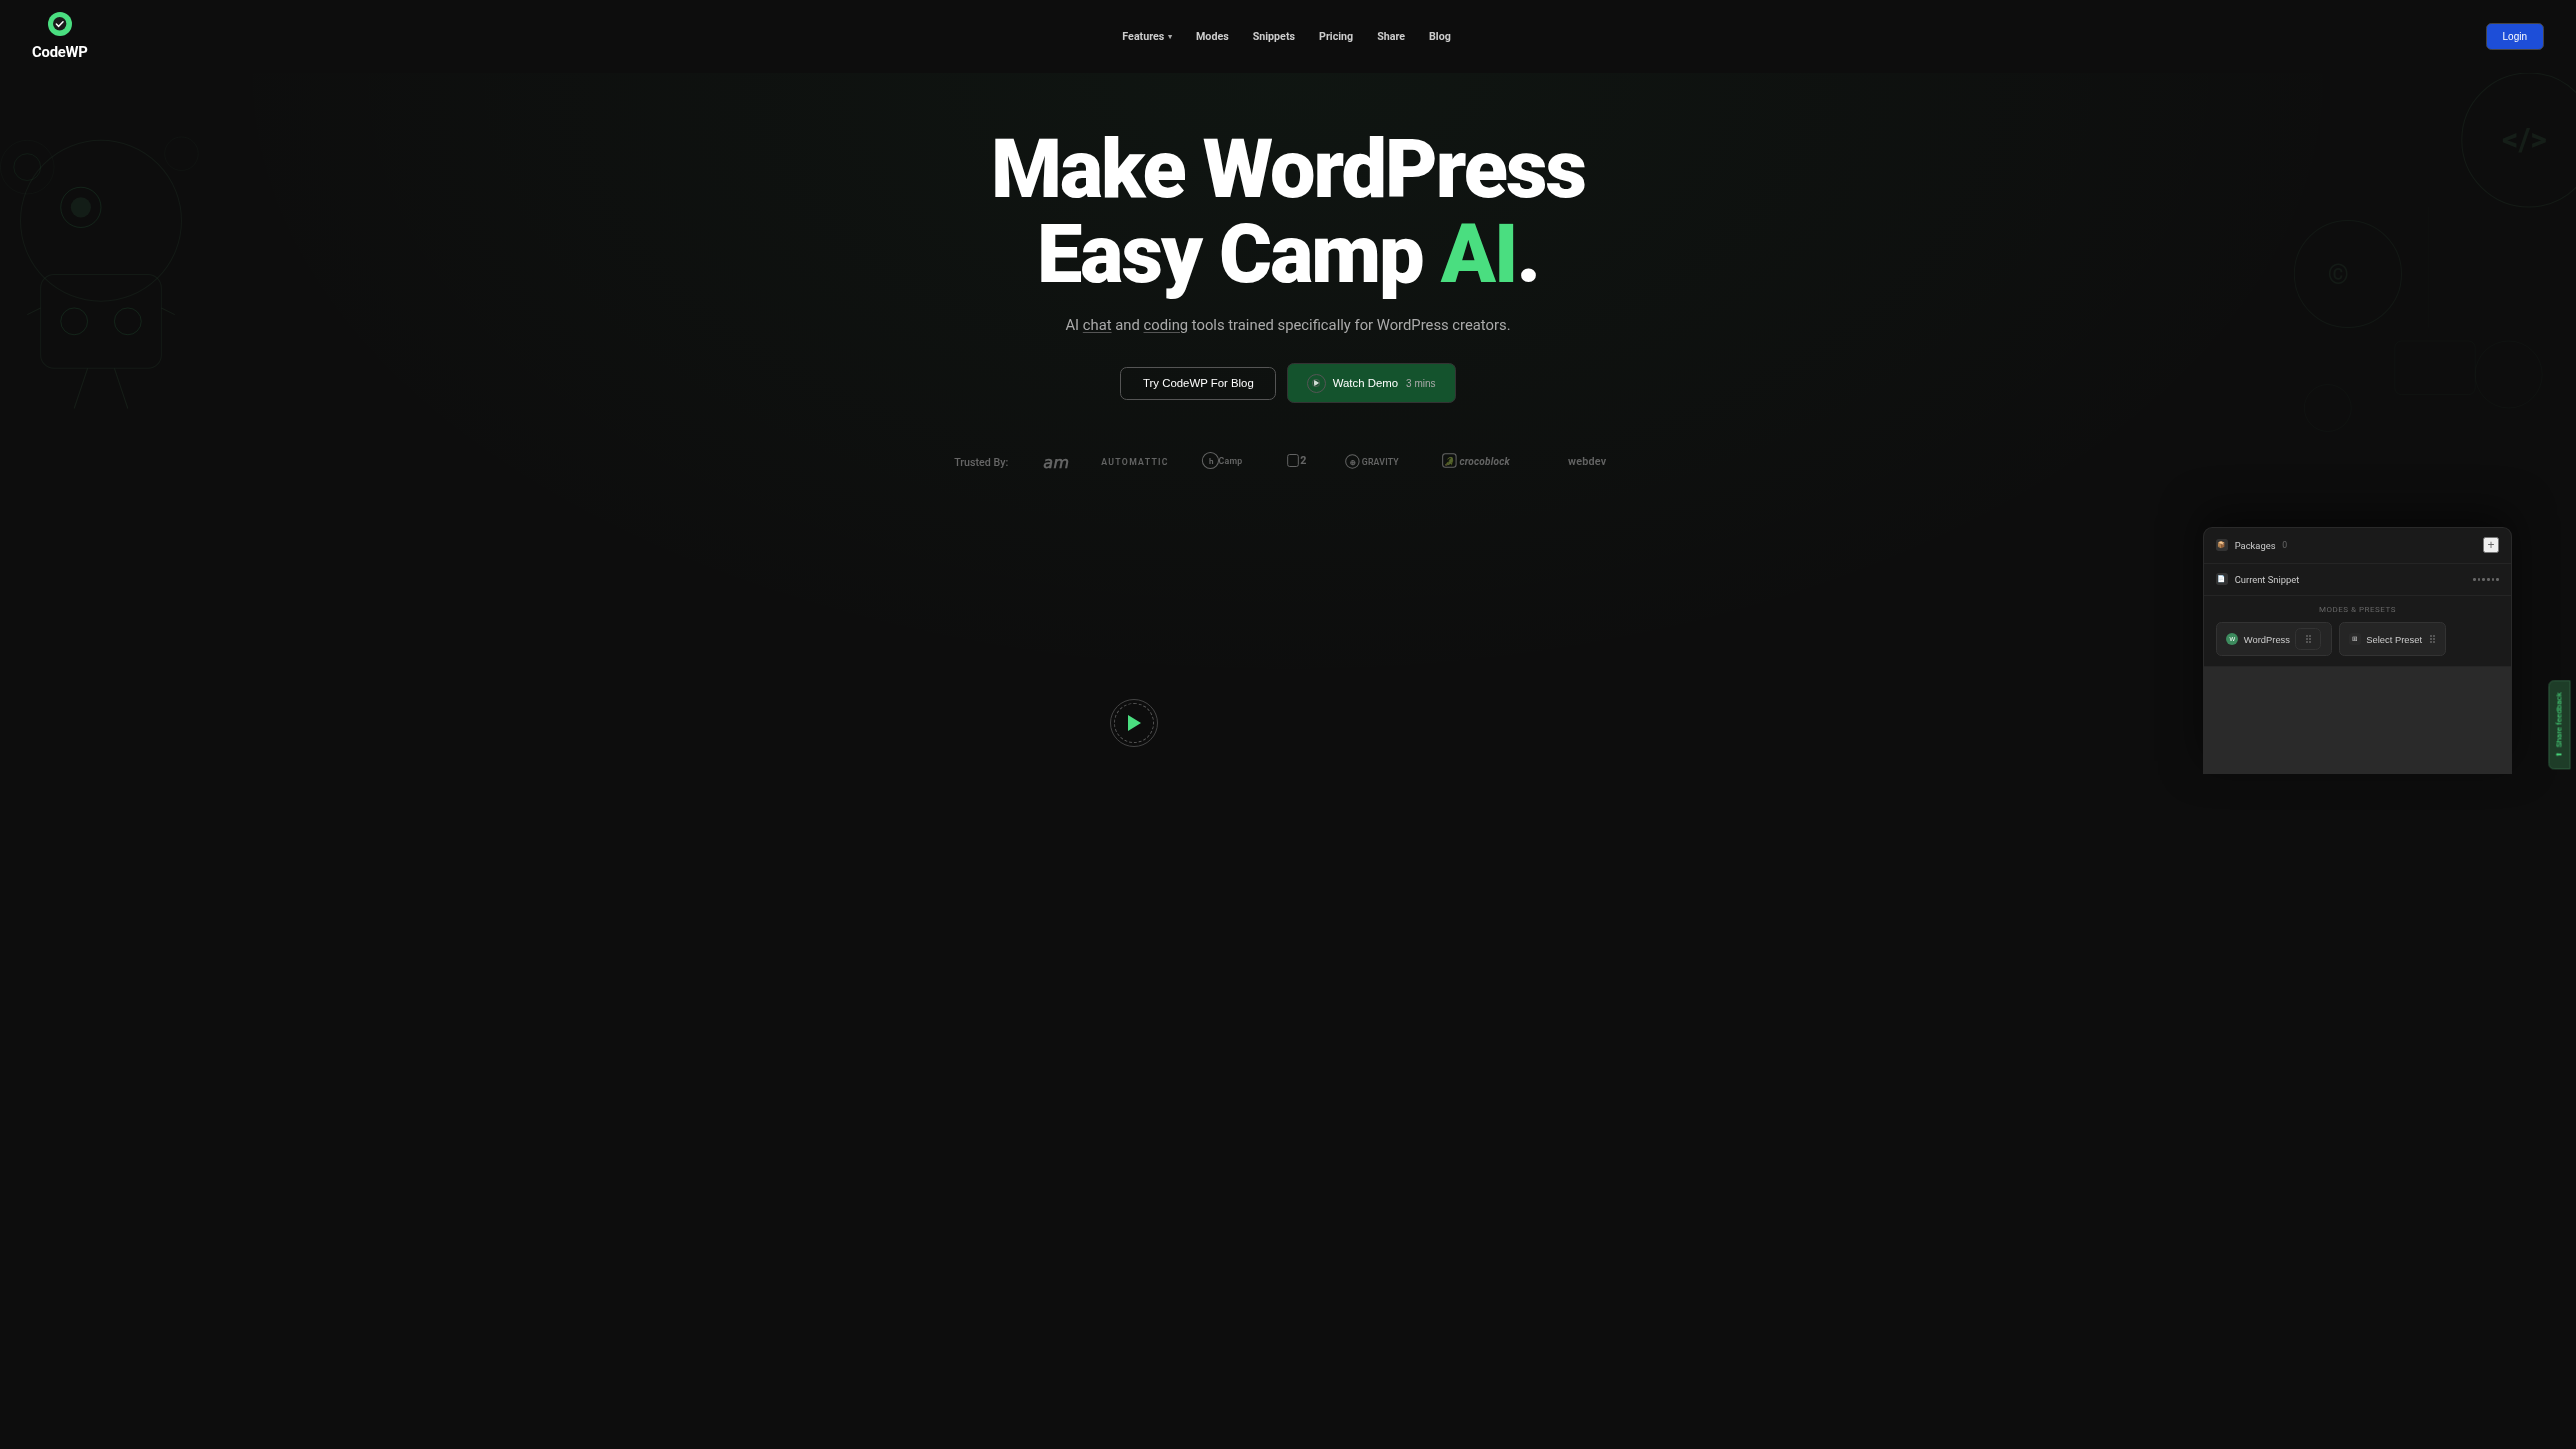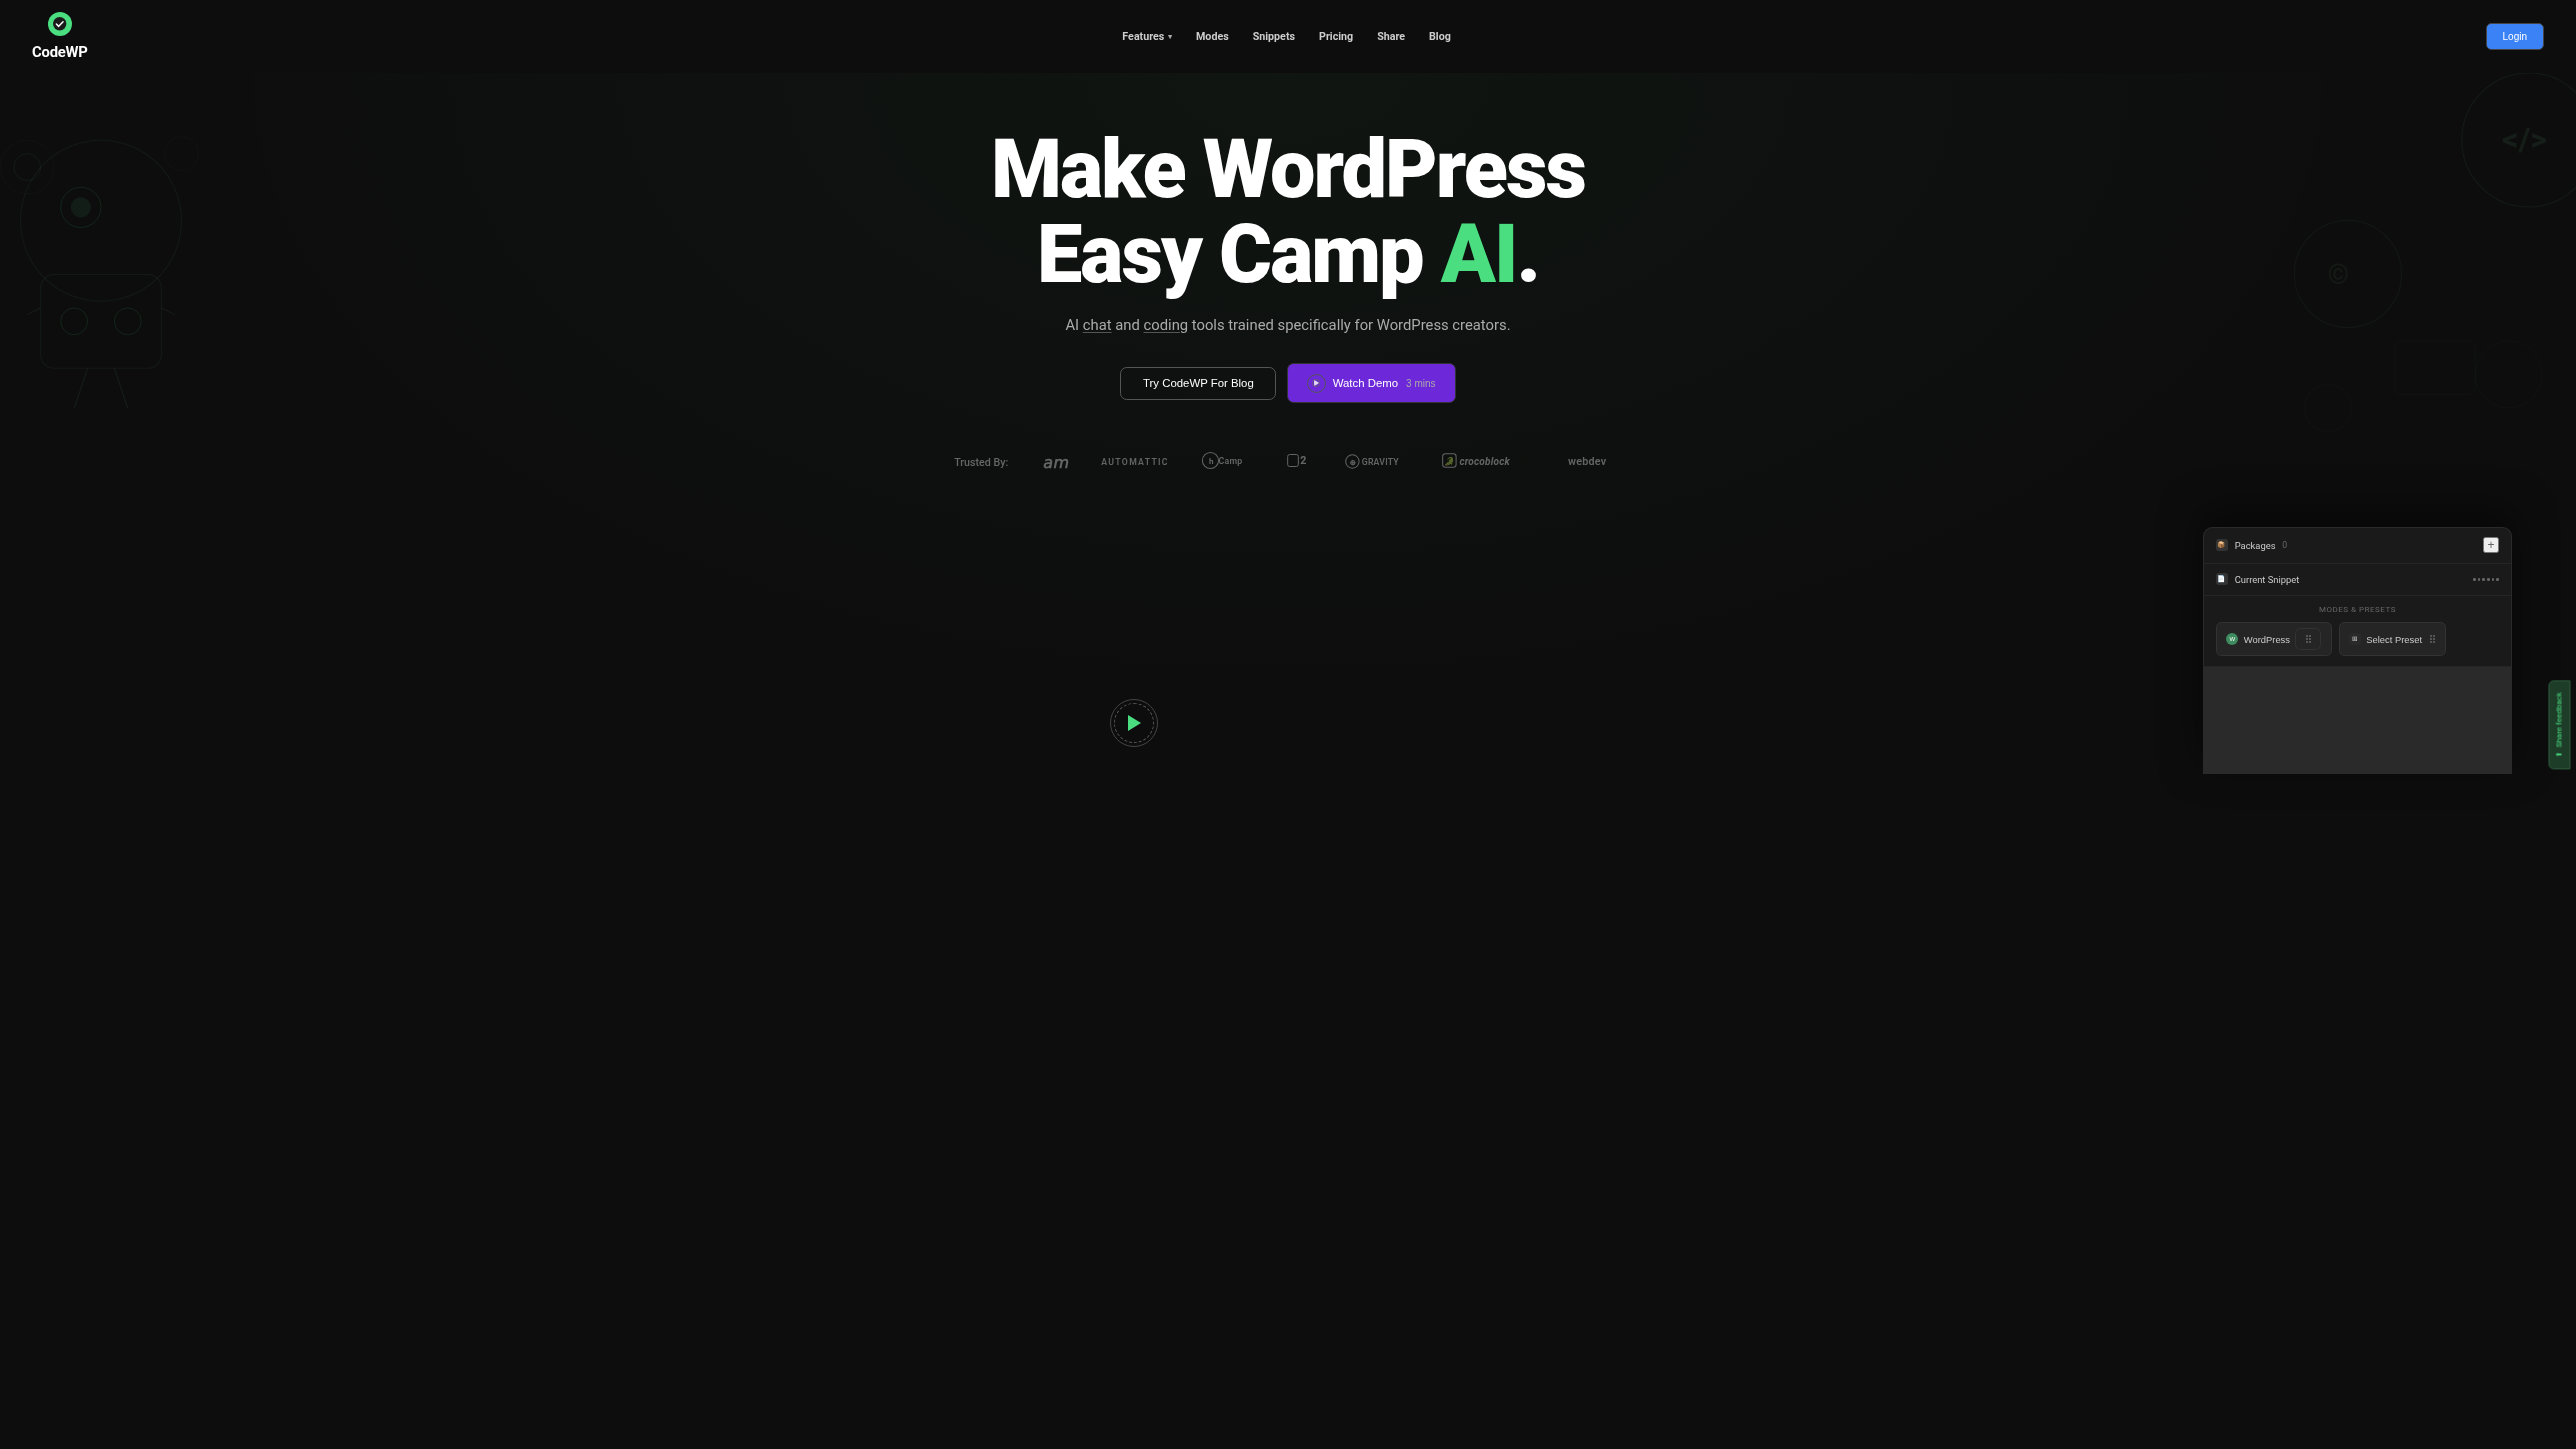--- a/index.html
+++ b/index.html
@@ -72,21 +72,21 @@
       align-items: center;
       gap: 4px;
     }
 
     .nav-features .chevron {
       font-size: 7.4px;
       color: #aaaaaa;
     }
 
     .login-btn {
-      background: #3b82f6;
+      background: #1d4ed8;
       color: #ffffff;
       border: 0.7px solid #444444;
       padding: 6.7px 16px;
       border-radius: 5.4px;
       font-size: 10px;
       font-weight: 500;
       cursor: pointer;
       transition: background 0.2s;
     }
 
@@ -143,21 +143,21 @@
       border: 1px solid #555555;
       padding: 9.4px 21.5px;
       border-radius: 6.7px;
       font-size: 11.4px;
       font-weight: 500;
       cursor: pointer;
       transition: all 0.2s;
     }
 
     .btn-demo {
-      background: #6d28d9;
+      background: #14532d;
       color: #ffffff;
       border: 1px solid #333333;
       padding: 9.4px 19px;
       border-radius: 6.7px;
       font-size: 11.4px;
       font-weight: 500;
       cursor: pointer;
       display: flex;
       align-items: center;
       gap: 6.7px;

